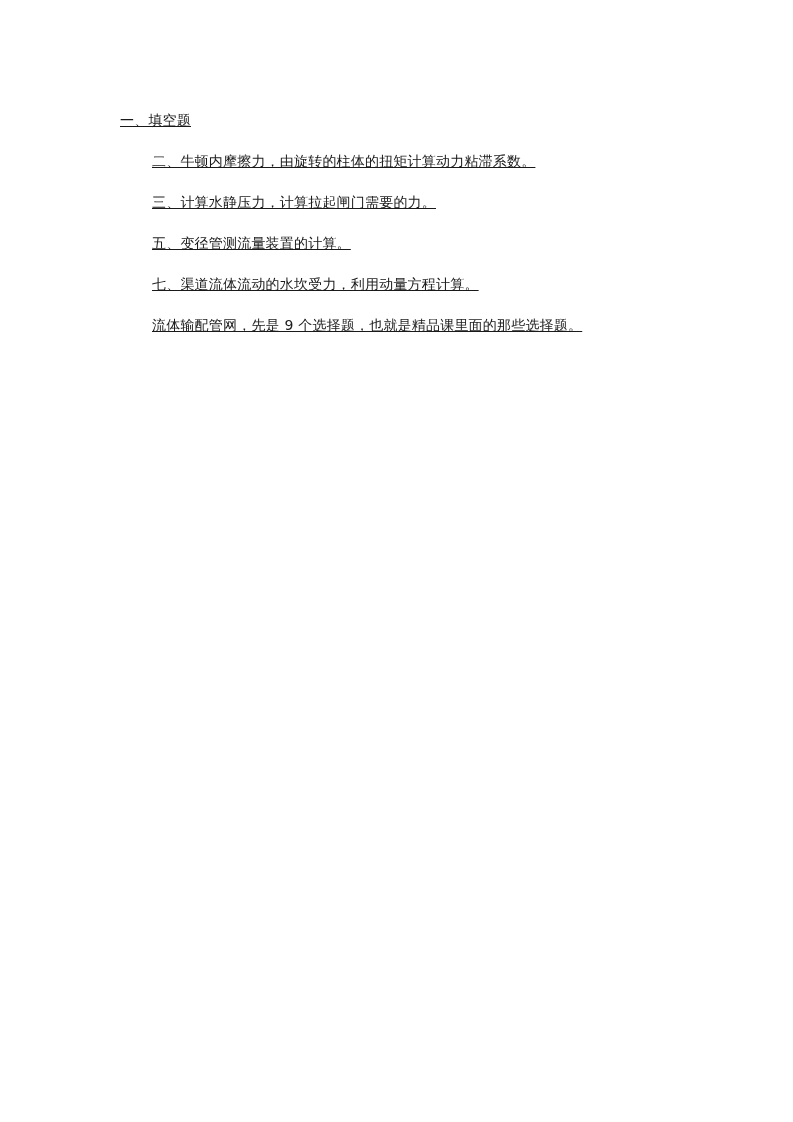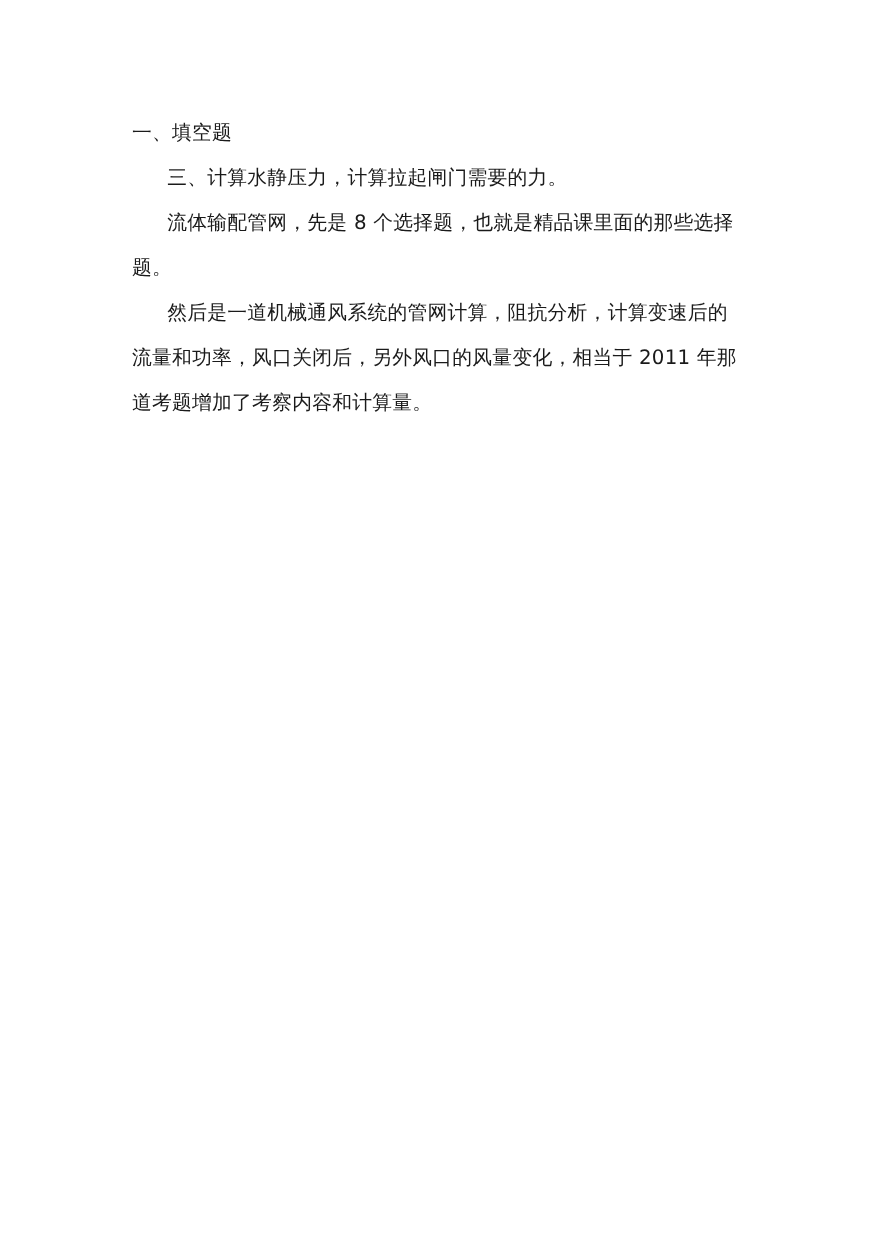--- a/index.html
+++ b/index.html
@@ -15,35 +15,38 @@
       font-family: "DejaVu Sans", "Liberation Sans", sans-serif;
       color: #1a1a1a;
     }
     .page {
       position: absolute;
       left: 120px;
       top: 100px;
       width: 556px;
     }
     .para {
-      font-size: 18px;
+      font-size: 14px;
       line-height: 41px;
       margin: 0;
       padding: 0;
       letter-spacing: 0.2px;
       word-break: break-all;
+      text-decoration: underline;
     }
     .para.indent {
       text-indent: 32px;
     }
     .para.heading {
       text-indent: 0;
     }
   </style>
 </head>
 <body>
 
 <div class="page">
   <p class="para heading">一、填空题</p>
+  <p class="para indent">二、牛顿内摩擦力，由旋转的柱体的扭矩计算动力粘滞系数。</p>
   <p class="para indent">三、计算水静压力，计算拉起闸门需要的力。</p>
-  <p class="para indent">流体输配管网，先是 8 个选择题，也就是精品课里面的那些选择题。</p>
-  <p class="para indent">然后是一道机械通风系统的管网计算，阻抗分析，计算变速后的流量和功率，风口关闭后，另外风口的风量变化，相当于 2011 年那道考题增加了考察内容和计算量。</p>
+  <p class="para indent">五、变径管测流量装置的计算。</p>
+  <p class="para indent">七、渠道流体流动的水坎受力，利用动量方程计算。</p>
+  <p class="para indent">流体输配管网，先是 9 个选择题，也就是精品课里面的那些选择题。</p>
 </div>
 
 </body></html>

